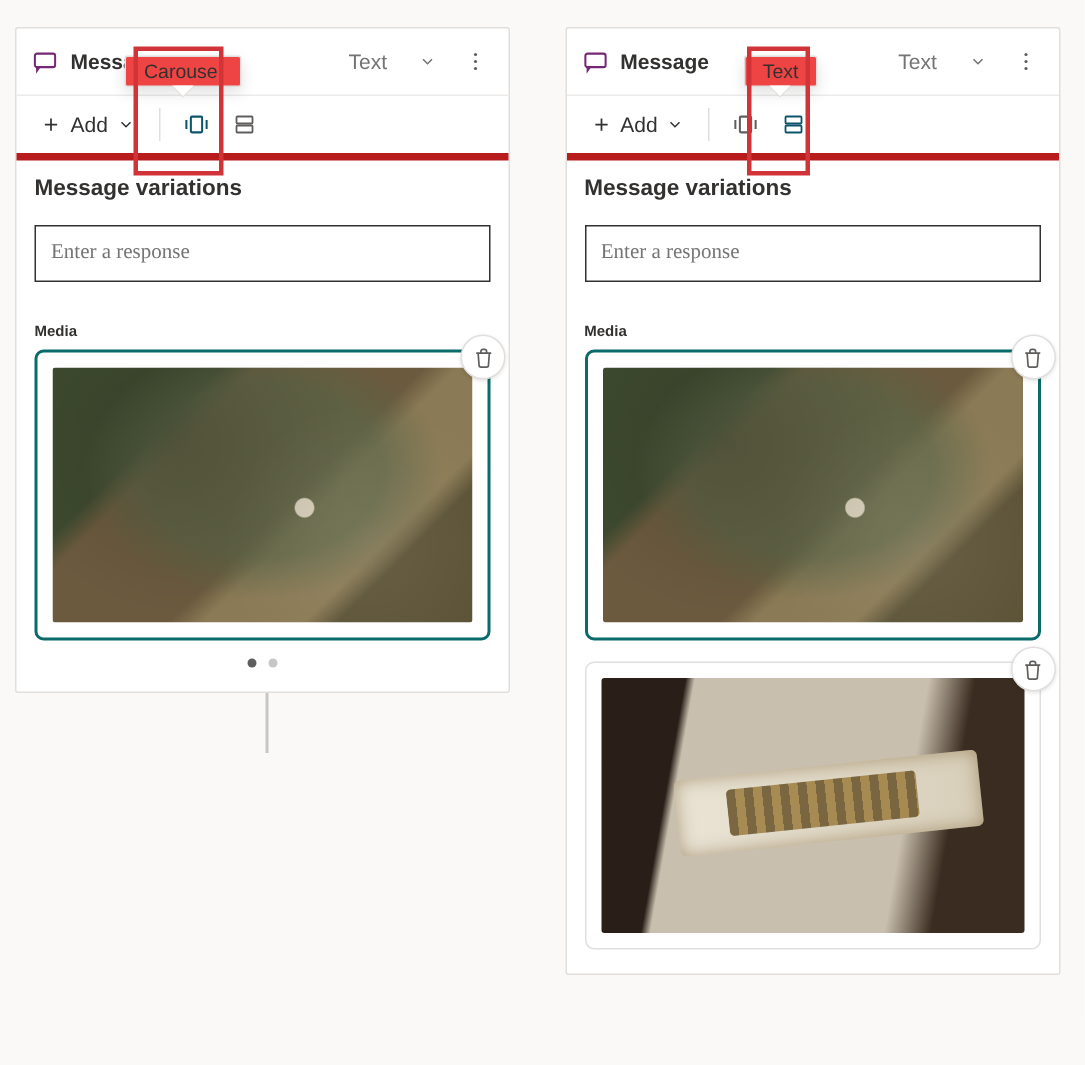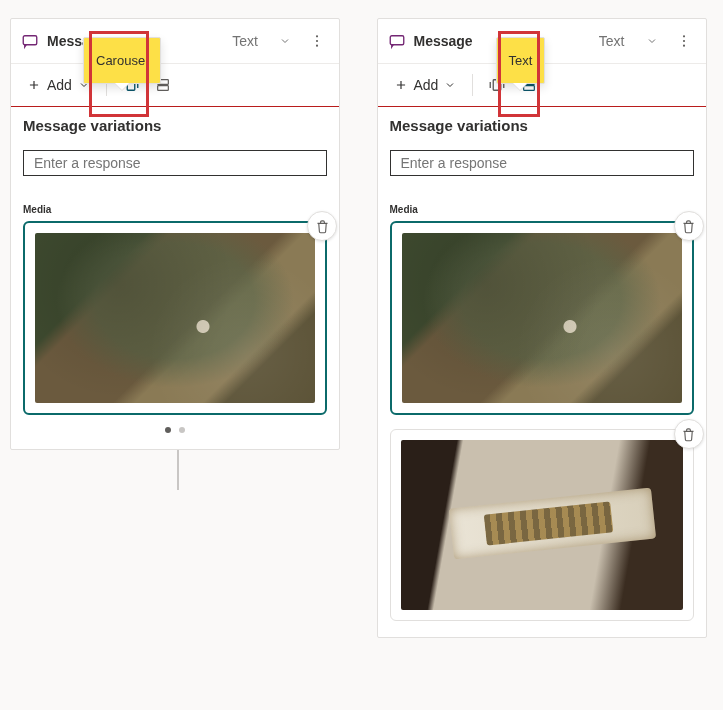--- a/index.html
+++ b/index.html
@@ -55,21 +55,21 @@
     display:flex;align-items:center;justify-content:center;
     color:#605e5c;
     cursor:pointer;
   }
   .toolbar {
     display: flex;
     align-items: center;
     padding: 6px 10px;
     gap: 4px;
     border-top: 1px solid #edebe9;
-    border-bottom: 1px solid #b91c1c;
+    border-bottom: 5px solid #b91c1c;
     height: 44px;
   }
   .add-btn {
     display:flex;align-items:center;gap:6px;
     padding: 4px 6px;
     color:#323130;
     cursor:pointer;
   }
   .vsep { width:1px; height:22px; background:#e1dfdd; margin:0 6px; }
   .layout-btn {
@@ -85,22 +85,22 @@
     padding: 10px 12px 16px 12px;
   }
   .section-label { font-weight:600; font-size:15px; margin-bottom:16px;}
   .response-input {
     width:100%;
     border:1px solid #323130;
     padding:8px 10px;
     font-size:14px;
     color:#be185d;
     outline:none;
-    font-family: Liberation Sans, sans-serif;
-    height:26px;
+    font-family: Liberation Serif, serif;
+    height:38px;
   }
   .media-label { font-weight:700; font-size:10px; margin:28px 0 6px 0;}
   .media-card {
     border:2px solid #0b6a6a;
     border-radius:6px;
     padding:10px;
     position:relative;
     background:#fff;
   }
   .media-card.plain {
@@ -167,24 +167,24 @@
   }
   .pager .dot { width:6px;height:6px;border-radius:50%; background:#c8c6c4;}
   .pager .dot.active { background:#605e5c;}
   .connector {
     width:2px; height:40px; background:#c8c6c4;
     margin: 0 auto;
   }
   
   .tooltip {
     position:absolute;
-    background:#fde047;
+    background:#ef4444;
     border:1px solid #e1dfdd;
     box-shadow:0 4px 10px rgba(0,0,0,0.12);
-    padding:15px 12px;
+    padding:2px 12px;
     font-size:13px;
     color:#323130;
     z-index:20;
     border-radius:2px;
   }
   .tooltip::after{
     content:"";
     position:absolute;
     bottom:-7px; left:50%;
     transform:translateX(-50%);

